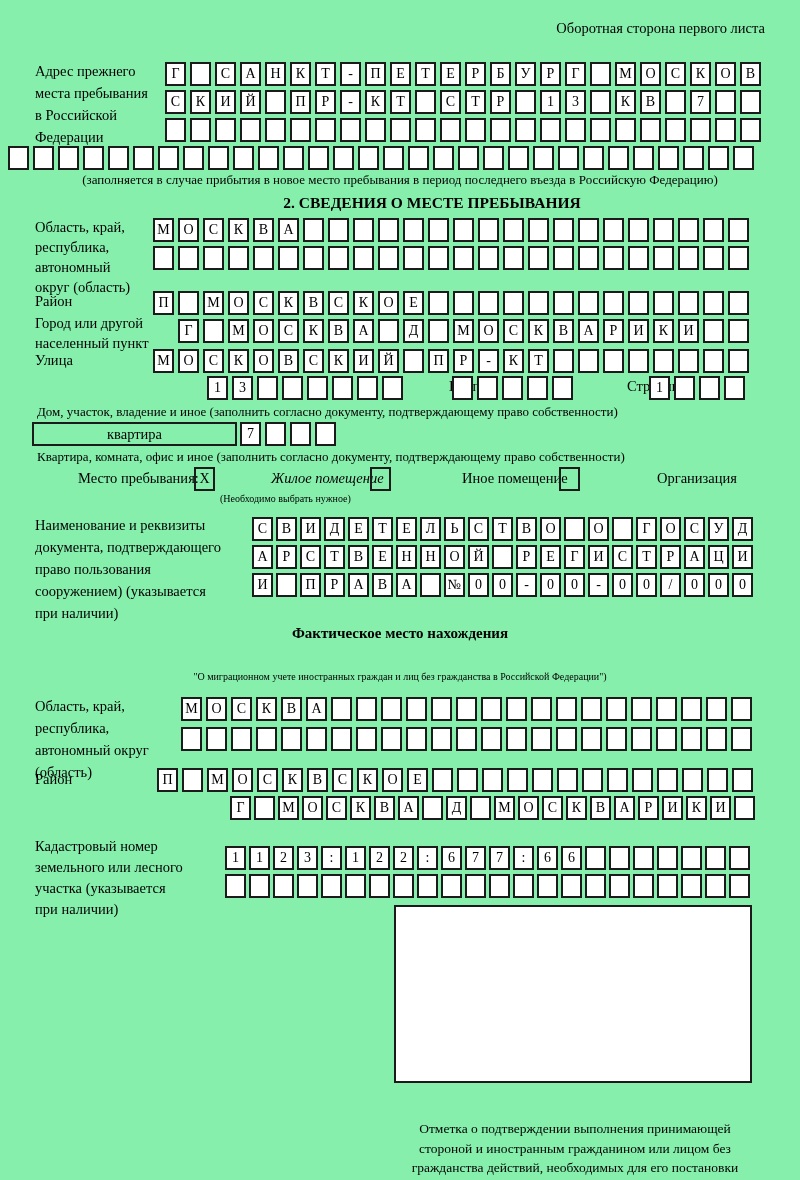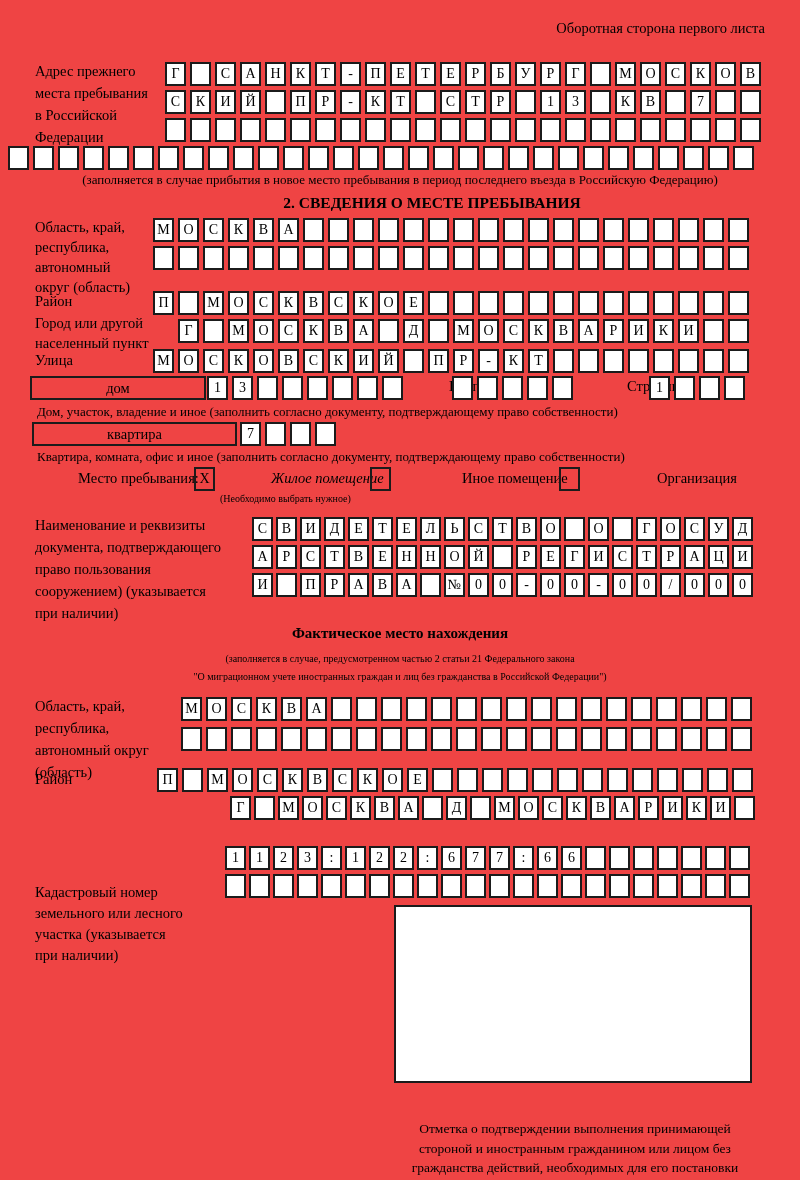--- a/index.html
+++ b/index.html
@@ -1,16 +1,16 @@
 <!DOCTYPE html>
 <html lang="ru"><head>
 <meta charset="utf-8">
 <style>
   html,body{margin:0;padding:0;background:#fff;}
-  .page{position:relative;width:800px;height:1180px;background:#ef4444;overflow:hidden;
+  .page{position:relative;width:800px;height:1180px;background:#86efac;overflow:hidden;
         font-family:"Liberation Serif","DejaVu Serif",serif;color:#000;}
   .hdr-note{position:absolute;right:35px;top:20px;font-size:14.5px;}
   .lbl{position:absolute;font-size:14.5px;}
   .lbl div{line-height:22px;}
   .lbl.lh20 div{line-height:20px;}
   .lbl.lh21 div{line-height:21px;}
   .cellrow{position:absolute;display:flex;gap:4px;}
   .cellrow.tight{gap:3px;}
   .cell{flex:0 0 17px;width:17px;height:20px;border:2px solid #1b1b1b;
         font-size:14px;line-height:20px;text-align:center;background:#fff;}
@@ -296,21 +296,20 @@
       <span class="cell"></span>
       <span class="cell"></span>
       <span class="cell"></span>
       <span class="cell"></span>
       <span class="cell"></span>
       <span class="cell"></span>
       <span class="cell"></span>
       <span class="cell"></span>
     </div>
 
-  <div class="bigbox" style="left:30px;top:376px;width:172px;">дом</div>
   <div class="cellrow" style="left:207px;top:376px;">
       <span class="cell">1</span>
       <span class="cell">3</span>
       <span class="cell"></span>
       <span class="cell"></span>
       <span class="cell"></span>
       <span class="cell"></span>
       <span class="cell"></span>
       <span class="cell"></span>
     </div>
@@ -420,21 +419,20 @@
       <span class="cell">-</span>
       <span class="cell">0</span>
       <span class="cell">0</span>
       <span class="cell">/</span>
       <span class="cell">0</span>
       <span class="cell">0</span>
       <span class="cell">0</span>
     </div>
 
   <div class="title center" style="top:625px;font-size:15px;">Фактическое место нахождения</div>
-  <div class="caption2 center" style="top:653px;">(заполняется в случае, предусмотренном частью 2 статьи 21 Федерального закона</div>
   <div class="caption2 center" style="top:671px;">"О миграционном учете иностранных граждан и лиц без гражданства в Российской Федерации")</div>
 
   <div class="lbl" style="left:35px;top:695px;">
     <div>Область, край,</div>
     <div>республика,</div>
     <div>автономный округ</div>
     <div>(область)</div>
   </div>
   <div class="cellrow" style="left:181px;top:697px;">
       <span class="cell">М</span>
@@ -535,21 +533,21 @@
       <span class="cell">К</span>
       <span class="cell">В</span>
       <span class="cell">А</span>
       <span class="cell">Р</span>
       <span class="cell">И</span>
       <span class="cell">К</span>
       <span class="cell">И</span>
       <span class="cell"></span>
     </div>
 
-  <div class="lbl lh21" style="left:35px;top:836px;margin-top:46px;">
+  <div class="lbl lh21" style="left:35px;top:836px;">
     <div>Кадастровый номер</div>
     <div>земельного или лесного</div>
     <div>участка (указывается</div>
     <div>при наличии)</div>
   </div>
   <div class="cellrow tight" style="left:225px;top:846px;">
       <span class="cell">1</span>
       <span class="cell">1</span>
       <span class="cell">2</span>
       <span class="cell">3</span>

